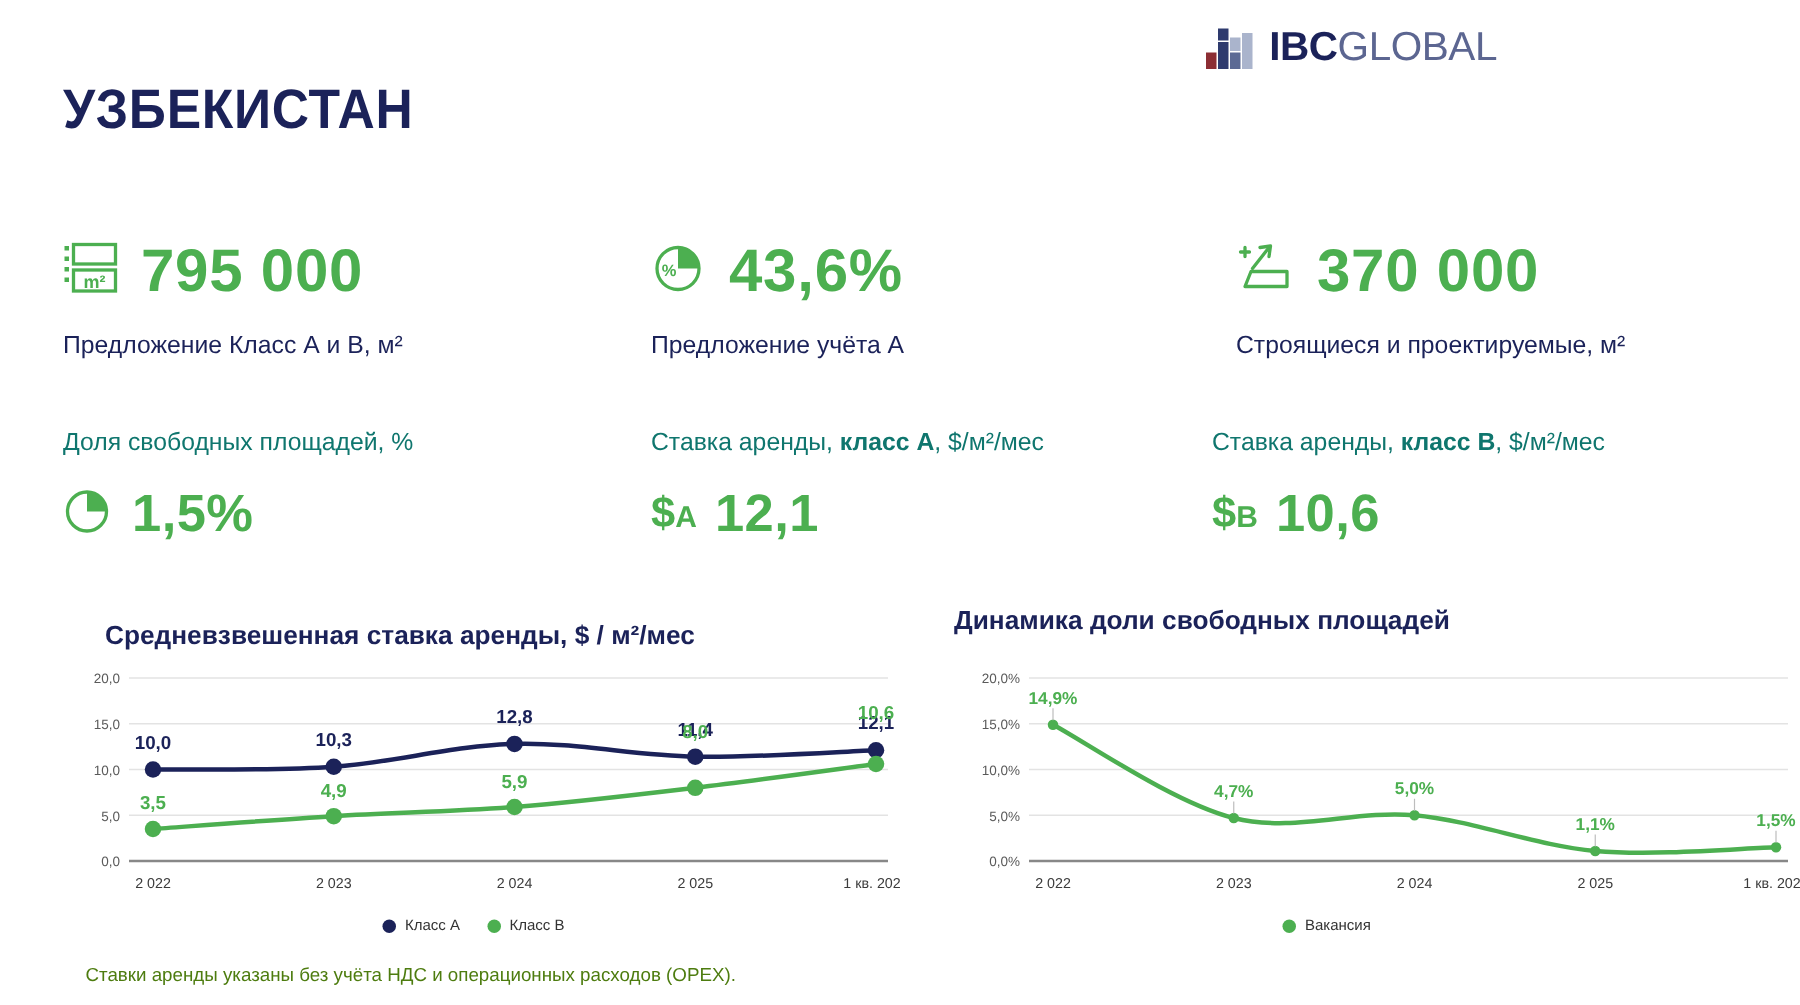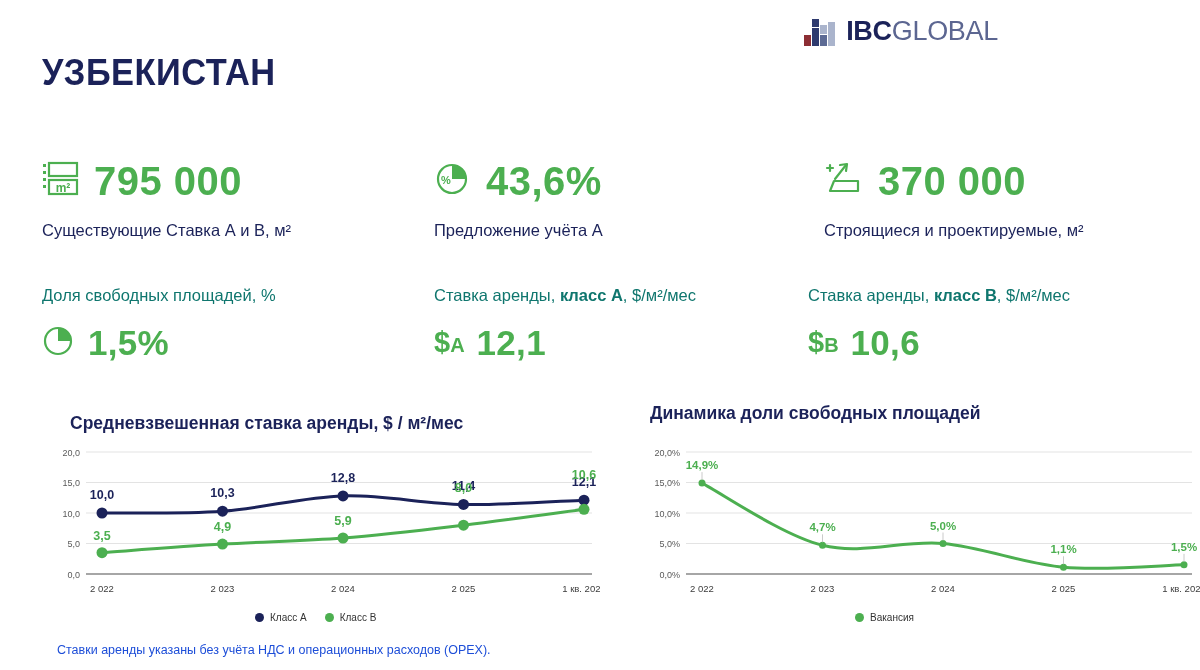--- a/index.html
+++ b/index.html
@@ -47,35 +47,35 @@
   .kpi2-head { display: flex; align-items: center; gap: 12px; margin-top: 14px; height: 44px; }
   .kpi2-value { font-size: 35px; font-weight: bold; color: #4caf50; letter-spacing: 0.3px; line-height: 1; }
   .cur { font-size: 29px; font-weight: bold; color: #4caf50; line-height: 1; display: inline-flex; align-items: baseline; }
   .cur .sub { font-size: 20px; }
 
   
   .chart-title {
     position: absolute; font-size: 17.5px; font-weight: bold; color: #1b2259;
   }
   .chart-title.left  { left: 70px;  top: 413px; }
-  .chart-title.right { left: 650px; top: 403px; text-align: right; }
+  .chart-title.right { left: 636px; top: 403px; text-align: right; }
   .chart-svg { position: absolute; }
   .chart-svg.left  { left: 40px;  top: 440px; }
   .chart-svg.right { left: 640px; top: 440px; }
 
   .legend { position: absolute; display: flex; gap: 18px; align-items: center; }
   .legend.left  { left: 255px; top: 612px; }
   .legend.right { left: 855px; top: 612px; }
   .legend-item { display: flex; align-items: center; gap: 6px; }
   .legend-dot { width: 9px; height: 9px; border-radius: 50%; display: block; }
   .legend-label { font-size: 10px; color: #333; }
 
   .footnote {
     position: absolute; left: 57px; top: 643px;
-    font-size: 12.5px; color: #1d4ed8;
+    font-size: 12.5px; color: #4d7c0f;
   }
 
   .ax-tick { font-size: 9px; fill: #5a5a5a; font-family: "Liberation Sans", sans-serif; }
   .xt { font-size: 9.5px; fill: #3c3c3c; font-family: "Liberation Sans", sans-serif; }
   .dlab-navy { font-size: 12.5px; font-weight: bold; fill: #1b2259; font-family: "Liberation Sans", sans-serif; }
   .dlab-green { font-size: 12.5px; font-weight: bold; fill: #4caf50; font-family: "Liberation Sans", sans-serif; }
   .dlab-green-sm { font-size: 11.5px; font-weight: bold; fill: #4caf50; font-family: "Liberation Sans", sans-serif; }
 </style>
 </head>
 <body>
@@ -108,21 +108,21 @@
             <rect x="7" y="21" width="28" height="14" fill="none" stroke="#4caf50" stroke-width="2.2"></rect>
             <text x="21" y="33" text-anchor="middle" font-size="12" font-weight="bold" fill="#4caf50" font-family="Liberation Sans, sans-serif">m²</text>
             <rect x="1" y="5" width="3" height="3" fill="#4caf50"></rect>
             <rect x="1" y="12" width="3" height="3" fill="#4caf50"></rect>
             <rect x="1" y="19" width="3" height="3" fill="#4caf50"></rect>
             <rect x="1" y="26" width="3" height="3" fill="#4caf50"></rect>
           </svg>
         </span>
         <span class="kpi-value">795 000</span>
       </div>
-      <div class="kpi-label">Существующие Ставка А и В, м²</div>
+      <div class="kpi-label">Предложение Класс А и В, м²</div>
     </div>
 
     <div class="kpi-col c2">
       <div class="kpi-head">
         <span>
           <svg width="38" height="40" viewBox="0 0 38 40">
             <circle cx="18" cy="20" r="14" fill="none" stroke="#4caf50" stroke-width="2.2"></circle>
             <path d="M18 20 L18 6 A14 14 0 0 1 32 20 Z" fill="#4caf50"></path>
             <text x="12" y="25" text-anchor="middle" font-size="11" font-weight="bold" fill="#4caf50" font-family="Liberation Sans, sans-serif">%</text>
           </svg>

